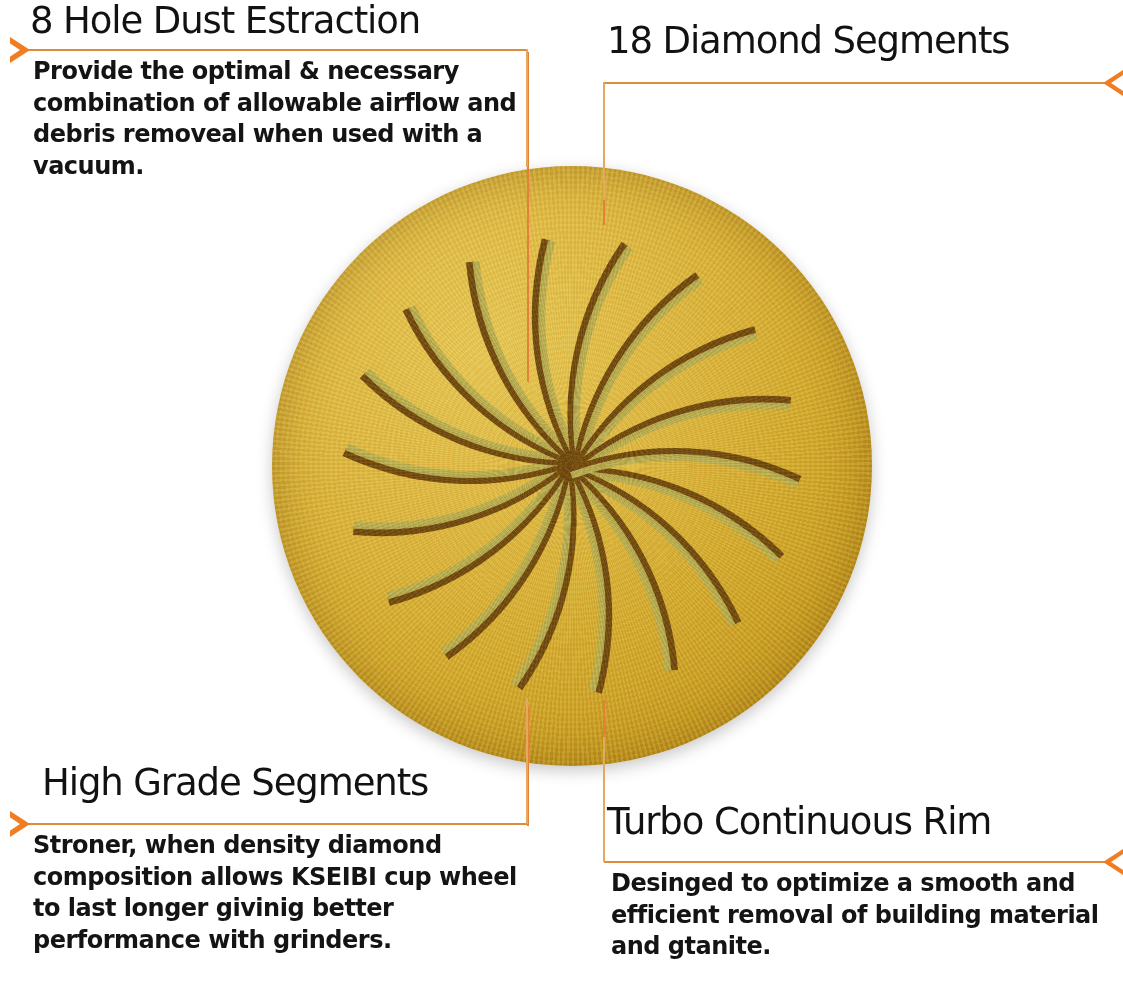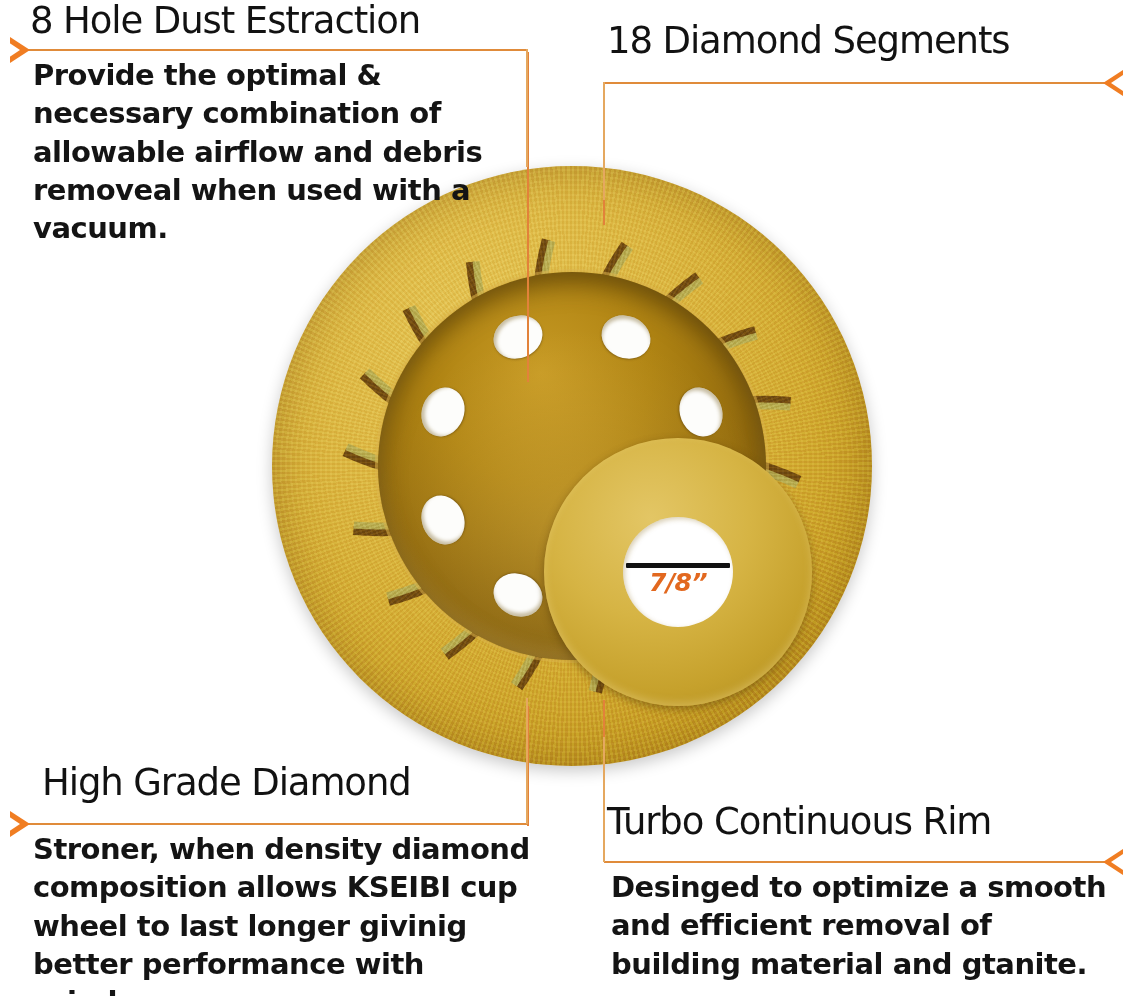--- a/index.html
+++ b/index.html
@@ -204,21 +204,21 @@
     font-size: 37px;
     line-height: 1.0;
     color: #121212;
     letter-spacing: -1.1px;
     white-space: nowrap;
   }
 
   .callout-body {
     font-family: "DejaVu Sans", sans-serif;
     font-weight: bold;
-    font-size: 29px;
+    font-size: 24px;
     line-height: 1.32;
     color: #141414;
     letter-spacing: -0.5px;
   }
 
   
   .rule {
     position: absolute;
     height: 2px;
     background: #e08b3a;
@@ -291,40 +291,20 @@
           <div class="seg" style="transform: rotate(260deg) scale(1);"></div>
           <div class="seg" style="transform: rotate(280deg) scale(1);"></div>
           <div class="seg" style="transform: rotate(300deg) scale(1);"></div>
           <div class="seg" style="transform: rotate(320deg) scale(1);"></div>
           <div class="seg" style="transform: rotate(340deg) scale(1);"></div>
         </div>
       <div class="wheel-texture"></div>
       <div class="wheel-texture2"></div>
     </div>
 
-    <div class="cup-recess">
-      <div class="cup-inner-shade"></div>
-      <div id="hole-layer">
-          <div class="hole" style="left: 247.576px; top: 64.6569px; transform: rotate(22.5deg);"></div>
-          <div class="hole" style="left: 323.343px; top: 140.424px; transform: rotate(67.5deg);"></div>
-          <div class="hole" style="left: 323.343px; top: 247.576px; transform: rotate(112.5deg);"></div>
-          <div class="hole" style="left: 247.576px; top: 323.343px; transform: rotate(157.5deg);"></div>
-          <div class="hole" style="left: 140.424px; top: 323.343px; transform: rotate(202.5deg);"></div>
-          <div class="hole" style="left: 64.6569px; top: 247.576px; transform: rotate(247.5deg);"></div>
-          <div class="hole" style="left: 64.6569px; top: 140.424px; transform: rotate(292.5deg);"></div>
-          <div class="hole" style="left: 140.424px; top: 64.6569px; transform: rotate(337.5deg);"></div>
-        </div>
-
-      <div class="hub">
-        <div class="bore">
-          <div class="bore-rule"></div>
-          <div class="bore-label">7/8”</div>
-        </div>
-      </div>
-    </div>
   </div>
 
   <div class="leader" style="left:527px; top:52px; height:330px;"></div>
   <div class="leader" style="left:603px; top:90px; height:135px;"></div>
   <div class="leader" style="left:527px; top:706px; height:120px;"></div>
   <div class="leader" style="left:603px; top:700px; height:124px;"></div>
 
   <div class="callout" style="left:0px; top:0px; width:545px; height:230px;">
 
     <div class="callout-title" style="position:absolute; left:30px; top:2px;">8 Hole Dust Estraction</div>
@@ -345,21 +325,21 @@
     <div class="rule" style="left:24px; top:62px; width:501px;"></div>
     <div class="vrule" style="left:23px; top:62px; height:118px;"></div>
 
     <div class="chev chev-left" style="left:523px; top:50px;"></div>
     <div class="chev-notch-left" style="left:531px; top:55px;"></div>
 
   </div>
 
   <div class="callout" style="left:0px; top:760px; width:545px; height:236px;">
 
-    <div class="callout-title" style="position:absolute; left:42px; top:4px;">High Grade Diamond</div>
+    <div class="callout-title" style="position:absolute; left:42px; top:4px;">High Grade Segments</div>
 
     <div class="rule" style="left:22px; top:63px; width:506px;"></div>
     <div class="vrule" style="left:526px; top:-62px; height:126px;"></div>
 
     <div class="chev chev-right" style="left:10px; top:51px;"></div>
     <div class="chev-notch-right" style="left:8px; top:56px;"></div>
 
     <div class="callout-body" style="position:absolute; left:33px; top:70px; width:505px;">Stroner, when density diamond composition allows KSEIBI cup wheel to last longer givinig better performance with grinders.</div>
   </div>
 

